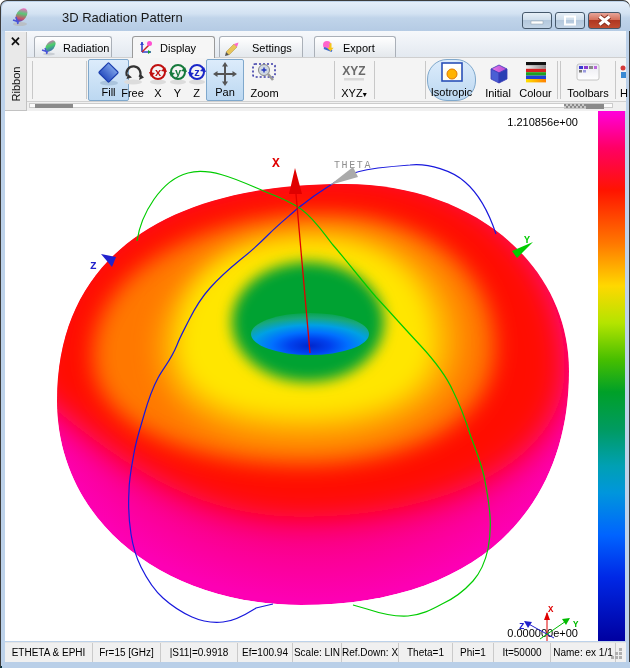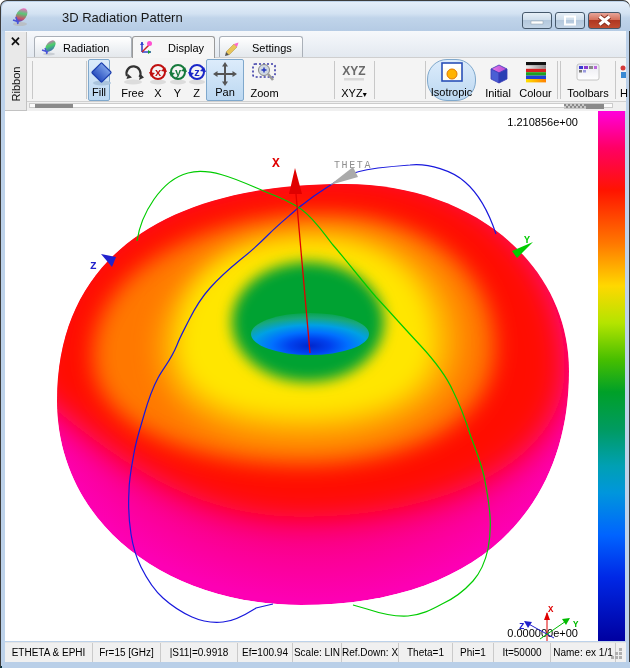--- a/index.html
+++ b/index.html
@@ -64,50 +64,58 @@
     <div class="wbtn" id="bclose"><svg width="31" height="15">
           <path d="M10.5 3.5 L20.5 11.5 M20.5 3.5 L10.5 11.5" stroke="#883022" stroke-width="5" fill="none"></path>
           <path d="M10.5 3.5 L20.5 11.5 M20.5 3.5 L10.5 11.5" stroke="#ffffff" stroke-width="3" fill="none"></path>
         </svg></div>
   </div>
   <div id="tabrow"></div>
   <div id="sidebar">
     <div id="sbx">✕</div>
     <div id="sbtext">Ribbon</div>
   </div>
-  <div class="tab" style="left:33px; width:98px;">
+  <div class="tab" style="left:33px; width:78px;">
     <svg width="18" height="18" style="left:5px" viewBox="0 0 18 18">
         <ellipse cx="9" cy="15" rx="6" ry="1.5" fill="#c9ced4"></ellipse>
         <ellipse cx="10.5" cy="7" rx="4" ry="6.5" transform="rotate(38 10.5 7)" fill="url(#lgTab1)"></ellipse>
         <path d="M2 11 L8 13 M5 9 L7 15" stroke="#4a55d8" stroke-width="1.4"></path>
       </svg>
     <span style="left:28px">Radiation</span>
   </div>
   <div class="tab active" style="left:131px; width:83px;">
     <svg width="18" height="18" style="left:4px" viewBox="0 0 18 18">
         <path d="M5 3 L5 13 M5 13 L14 13" stroke="#3344cc" stroke-width="1.6"></path>
         <path d="M5 3 l-2 3 h4 z" fill="#3344cc"></path>
         <path d="M14 13 l-3 -2 v4 z" fill="#1a9a3a"></path>
         <path d="M5 13 L12 6" stroke="#cc2222" stroke-width="1.4"></path>
         <circle cx="12.5" cy="4.5" r="2.5" fill="#ff4fd0"></circle>
       </svg>
-    <span style="left:35px">Display</span>
+    <span style="left:27px">Display</span>
   </div>
   <div class="tab" style="left:218px; width:84px;">
     <svg width="18" height="18" style="left:3px" viewBox="0 0 18 18">
         <path d="M3 13 L11 5 L14 8 L6 16 Z" fill="#e8c55a" stroke="#b09038" stroke-width="0.5"></path>
         <path d="M11 5 L14 8 L15.5 3.5 Z" fill="#ff66cc"></path>
         <path d="M3 13 L6 16 L2 17 Z" fill="#555"></path>
       </svg>
     <span style="left:32px">Settings</span>
   </div>
+  <div class="tab" style="left:313px; width:82px;">
+    <svg width="18" height="18" style="left:5px" viewBox="0 0 18 18">
+        <circle cx="7" cy="6" r="4" fill="#ff66cc"></circle>
+        <path d="M4 9 l8 3" stroke="#3a6ad0" stroke-width="2"></path>
+        <path d="M12 6 v6 l-3 0 l4.5 5 l4.5 -5 l-3 0 v-6 z" fill="#f5c518" transform="scale(0.72) translate(1,0)"></path>
+      </svg>
+    <span style="left:28px">Export</span>
+  </div>
   <div id="ribbon">
     <div class="sep" style="left:5px"></div>
     <div class="sep" style="left:59px"></div>
-    <div class="tbtn sel" style="left:61px; width:22px;"><svg width="25" height="26" style="margin-top:1px" viewBox="0 0 25 26">
+    <div class="tbtn sel" style="left:61px; width:41px;"><svg width="25" height="26" style="margin-top:1px" viewBox="0 0 25 26">
       <ellipse cx="13" cy="22" rx="9" ry="2.5" fill="#aac4dd"></ellipse>
       <rect x="5.5" y="4.5" width="14" height="14" transform="rotate(45 12.5 11.5)" fill="url(#lgFill)" stroke="#1c3fae" stroke-width="1.2" rx="1"></rect>
     </svg><div class="lbl">Fill</div></div>
     <div class="tbtn" style="left:90px; width:31px;"><svg width="24" height="26" style="margin-top:1px" viewBox="0 0 24 26">
       <ellipse cx="12" cy="22" rx="9" ry="2.5" fill="#dcdcdc"></ellipse>
       <path d="M6 16 a 7 7 0 1 1 12.5 1" fill="none" stroke="#333" stroke-width="2.2"></path>
       <path d="M19.5 14 l-1.5 6 l5 -2.5 z" fill="#333"></path>
       <path d="M5.5 19 l5.5 -1.5 l-4 -3.5 z" fill="#333"></path>
     </svg><div class="lbl">Free</div></div>
     <div class="tbtn" style="left:121px; width:20px;"><svg width="20" height="26" style="margin-top:1px" viewBox="0 0 20 26">

